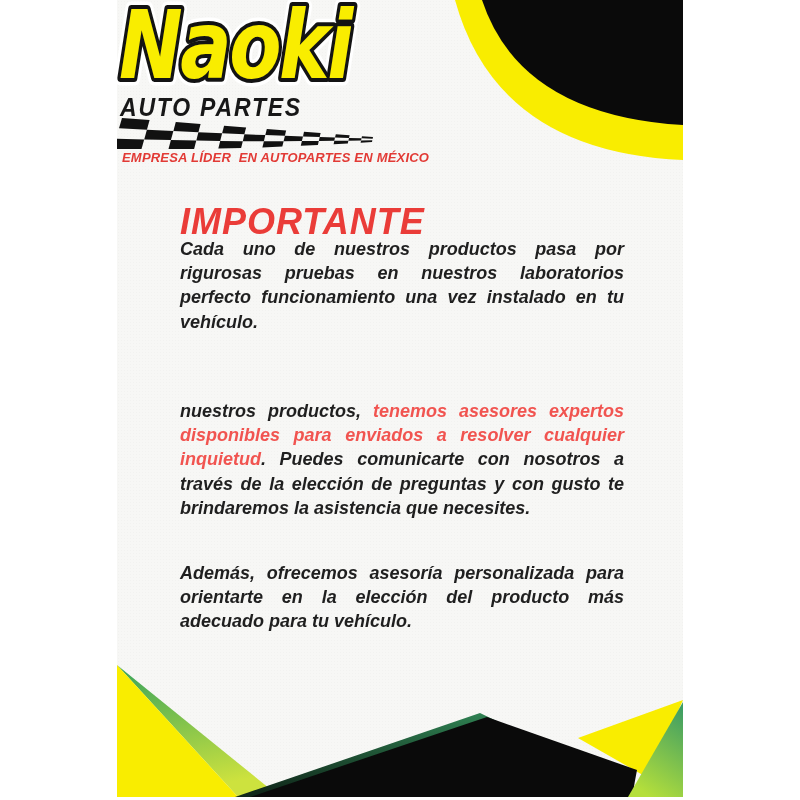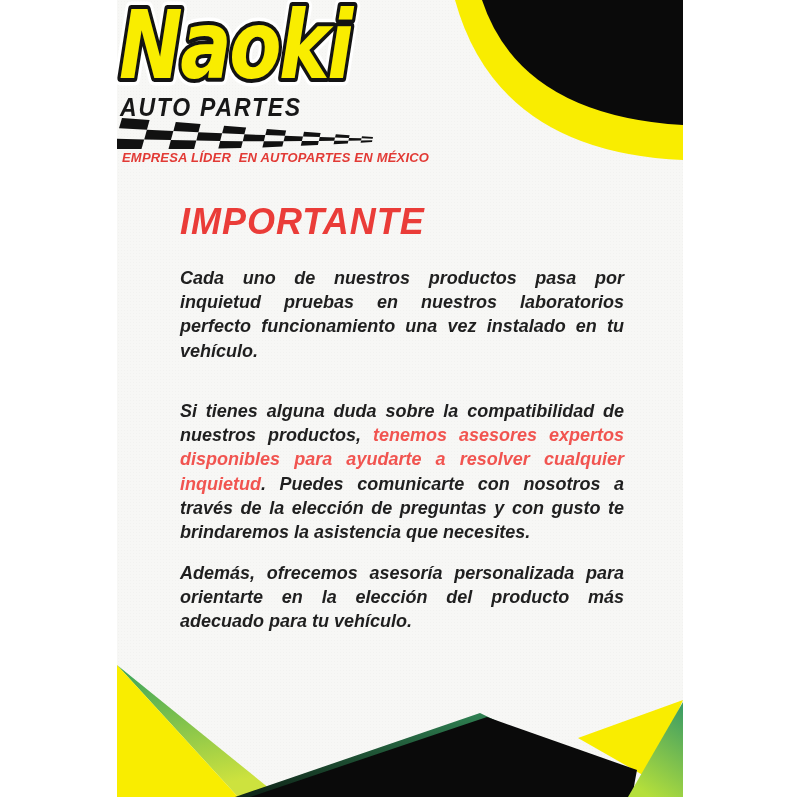--- a/index.html
+++ b/index.html
@@ -26,21 +26,21 @@
   
   .heading{
     position:absolute;left:63px;top:201px;
     font-size:36px;font-weight:800;color:#ea3c38;letter-spacing:1px;
   }
   .para{
     position:absolute;left:63px;width:444px;
     font-size:18px;font-weight:bold;color:#1f1f1f;
     line-height:24.2px;
   }
-  .p0{top:266px;}
+  .p0{top:237px;}
   .p1{top:399px;}
   .p2{top:561px;}
   .line{
     text-align:justify;text-align-last:justify;
     white-space:nowrap;height:24.2px;overflow:visible;
   }
   .line.last{text-align-last:left;}
   .c-ink{color:#1f1f1f;}
   .c-red{color:#f15450;}
   
@@ -83,28 +83,27 @@
         <polygon points="244.1,140.5 255.3,140.3 255.0,142.0 243.6,142.7" fill="#111111"></polygon>
       </g>
   </svg>
 
   <div class="tagline">EMPRESA LÍDER  EN AUTOPARTES EN MÉXICO</div>
 
   <div class="heading">IMPORTANTE</div>
 
   <div class="para p0">
       <div class="line"><span class="c-ink">Cada uno de nuestros productos pasa por</span></div>
-      <div class="line"><span class="c-ink">inquietud pruebas en nuestros laboratorios</span></div>
+      <div class="line"><span class="c-ink">rigurosas pruebas en nuestros laboratorios</span></div>
       <div class="line"><span class="c-ink">perfecto funcionamiento una vez instalado en tu</span></div>
       <div class="line last"><span class="c-ink">vehículo.</span></div>
     </div>
   <div class="para p1">
-      <div class="line"><span class="c-ink">Si tienes alguna duda sobre la compatibilidad de</span></div>
       <div class="line"><span class="c-ink">nuestros productos, </span><span class="c-red">tenemos asesores expertos</span></div>
-      <div class="line"><span class="c-red">disponibles para ayudarte a resolver cualquier</span></div>
+      <div class="line"><span class="c-red">disponibles para enviados a resolver cualquier</span></div>
       <div class="line"><span class="c-red">inquietud</span><span class="c-ink">. Puedes comunicarte con nosotros a</span></div>
       <div class="line"><span class="c-ink">través de la elección de preguntas y con gusto te</span></div>
       <div class="line last"><span class="c-ink">brindaremos la asistencia que necesites.</span></div>
     </div>
   <div class="para p2">
       <div class="line"><span class="c-ink">Además, ofrecemos asesoría personalizada para</span></div>
       <div class="line"><span class="c-ink">orientarte en la elección del producto más</span></div>
       <div class="line last"><span class="c-ink">adecuado para tu vehículo.</span></div>
     </div>
 

